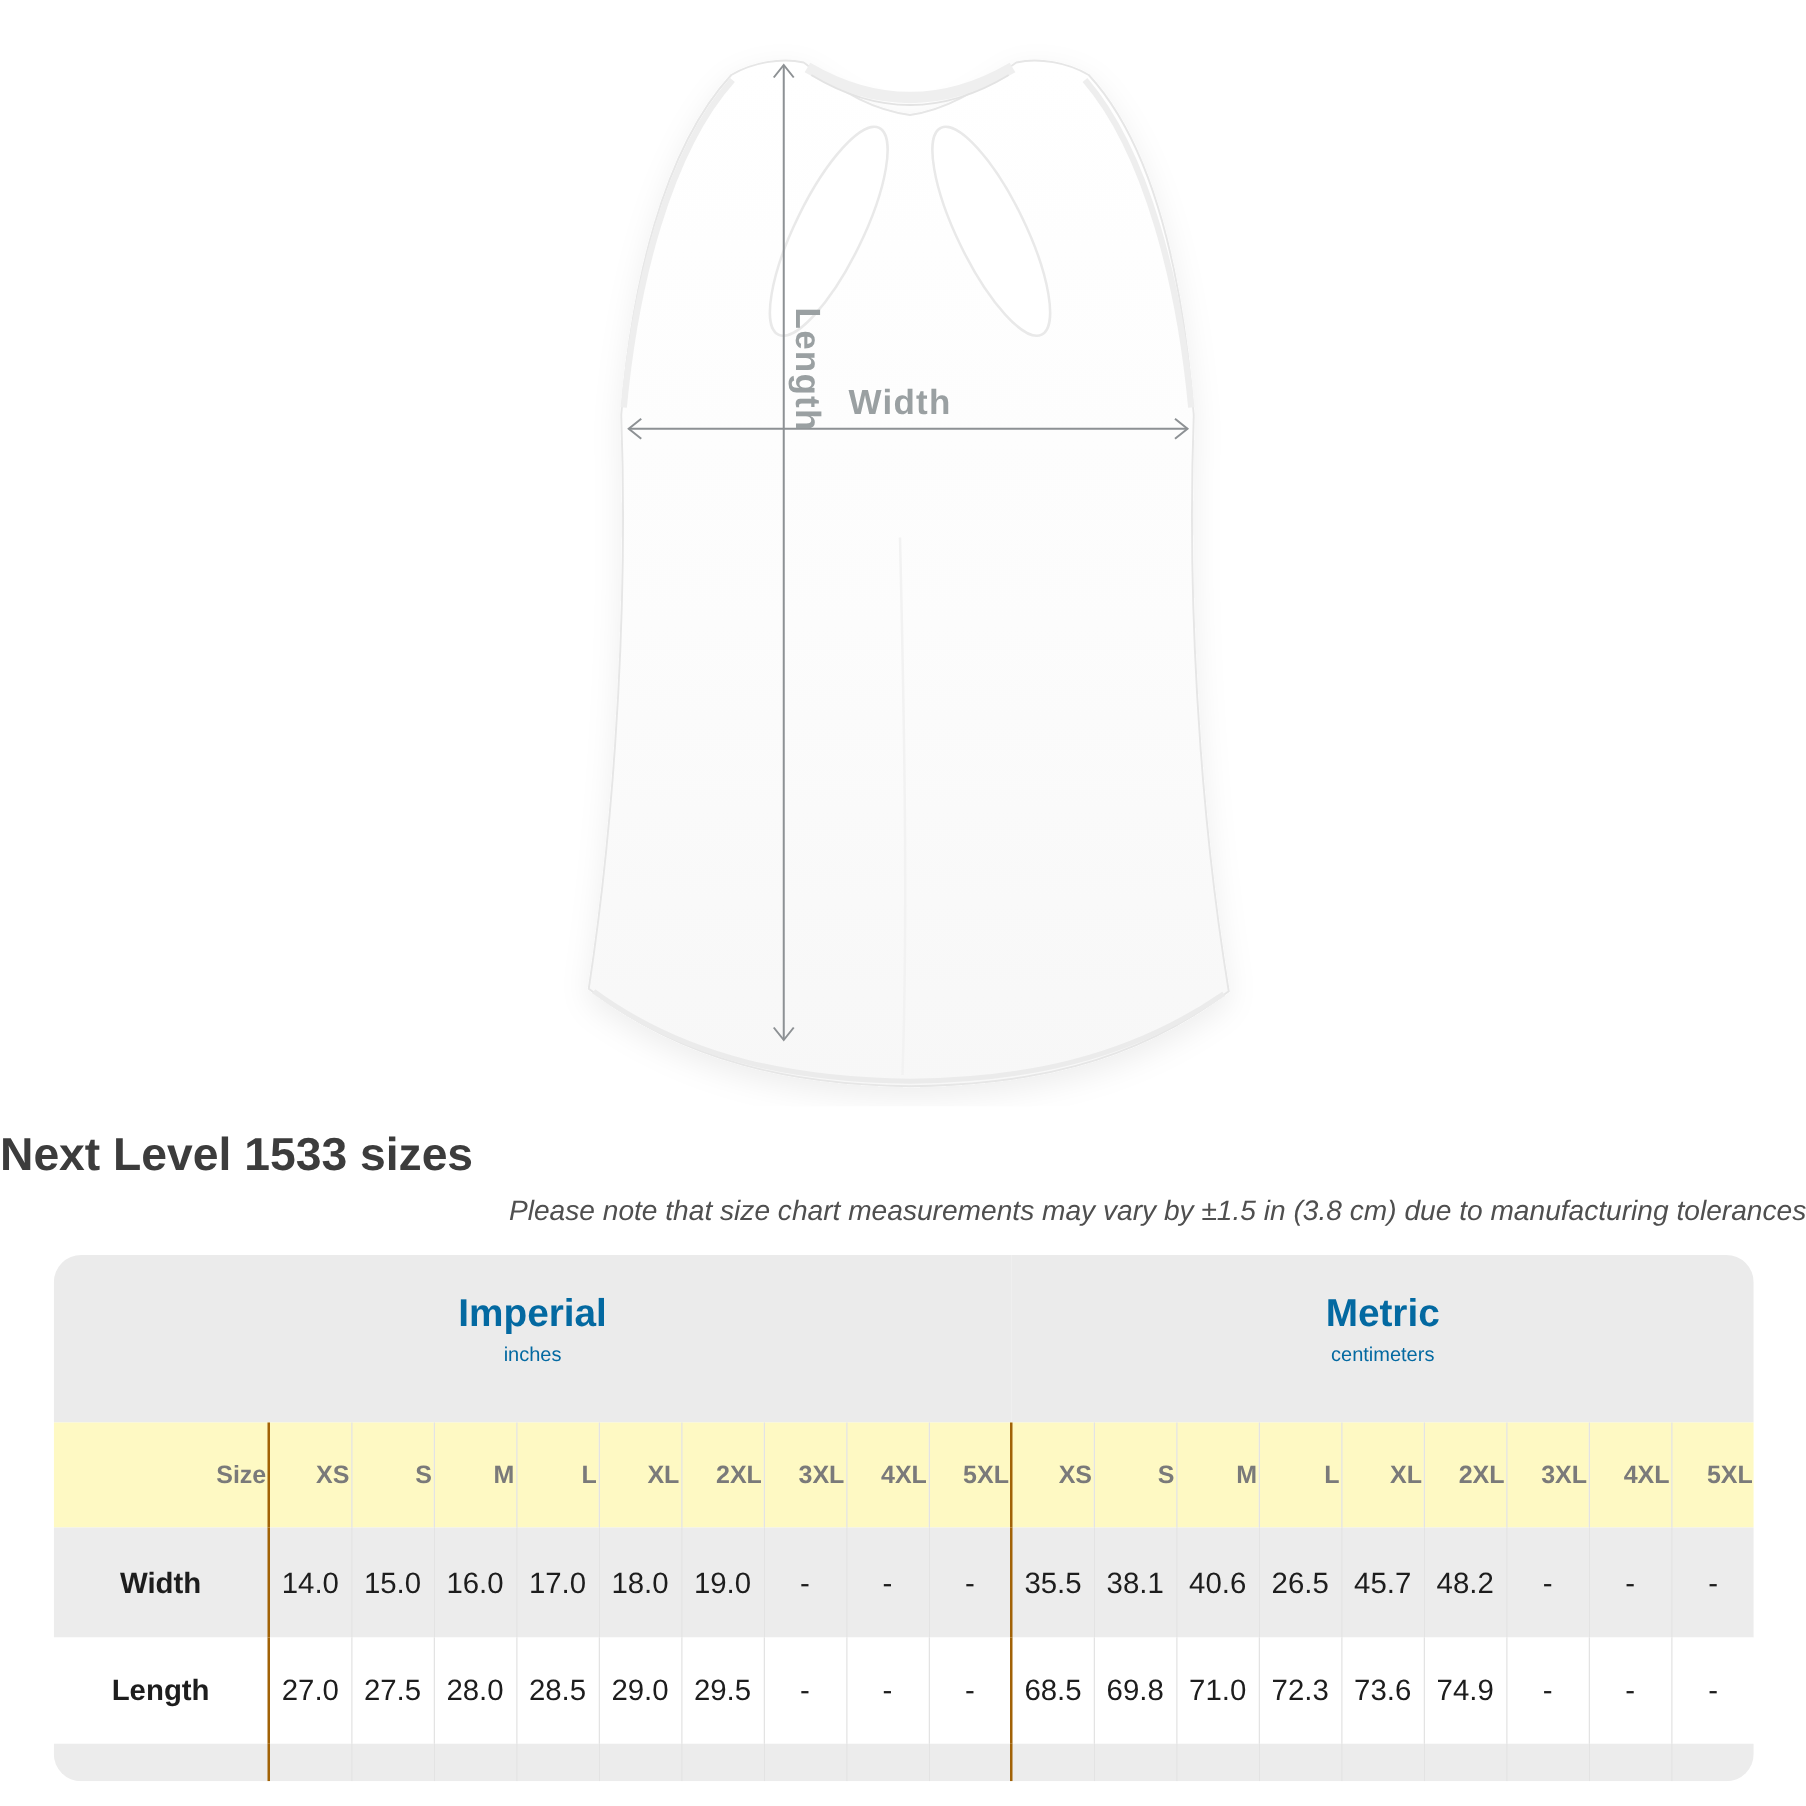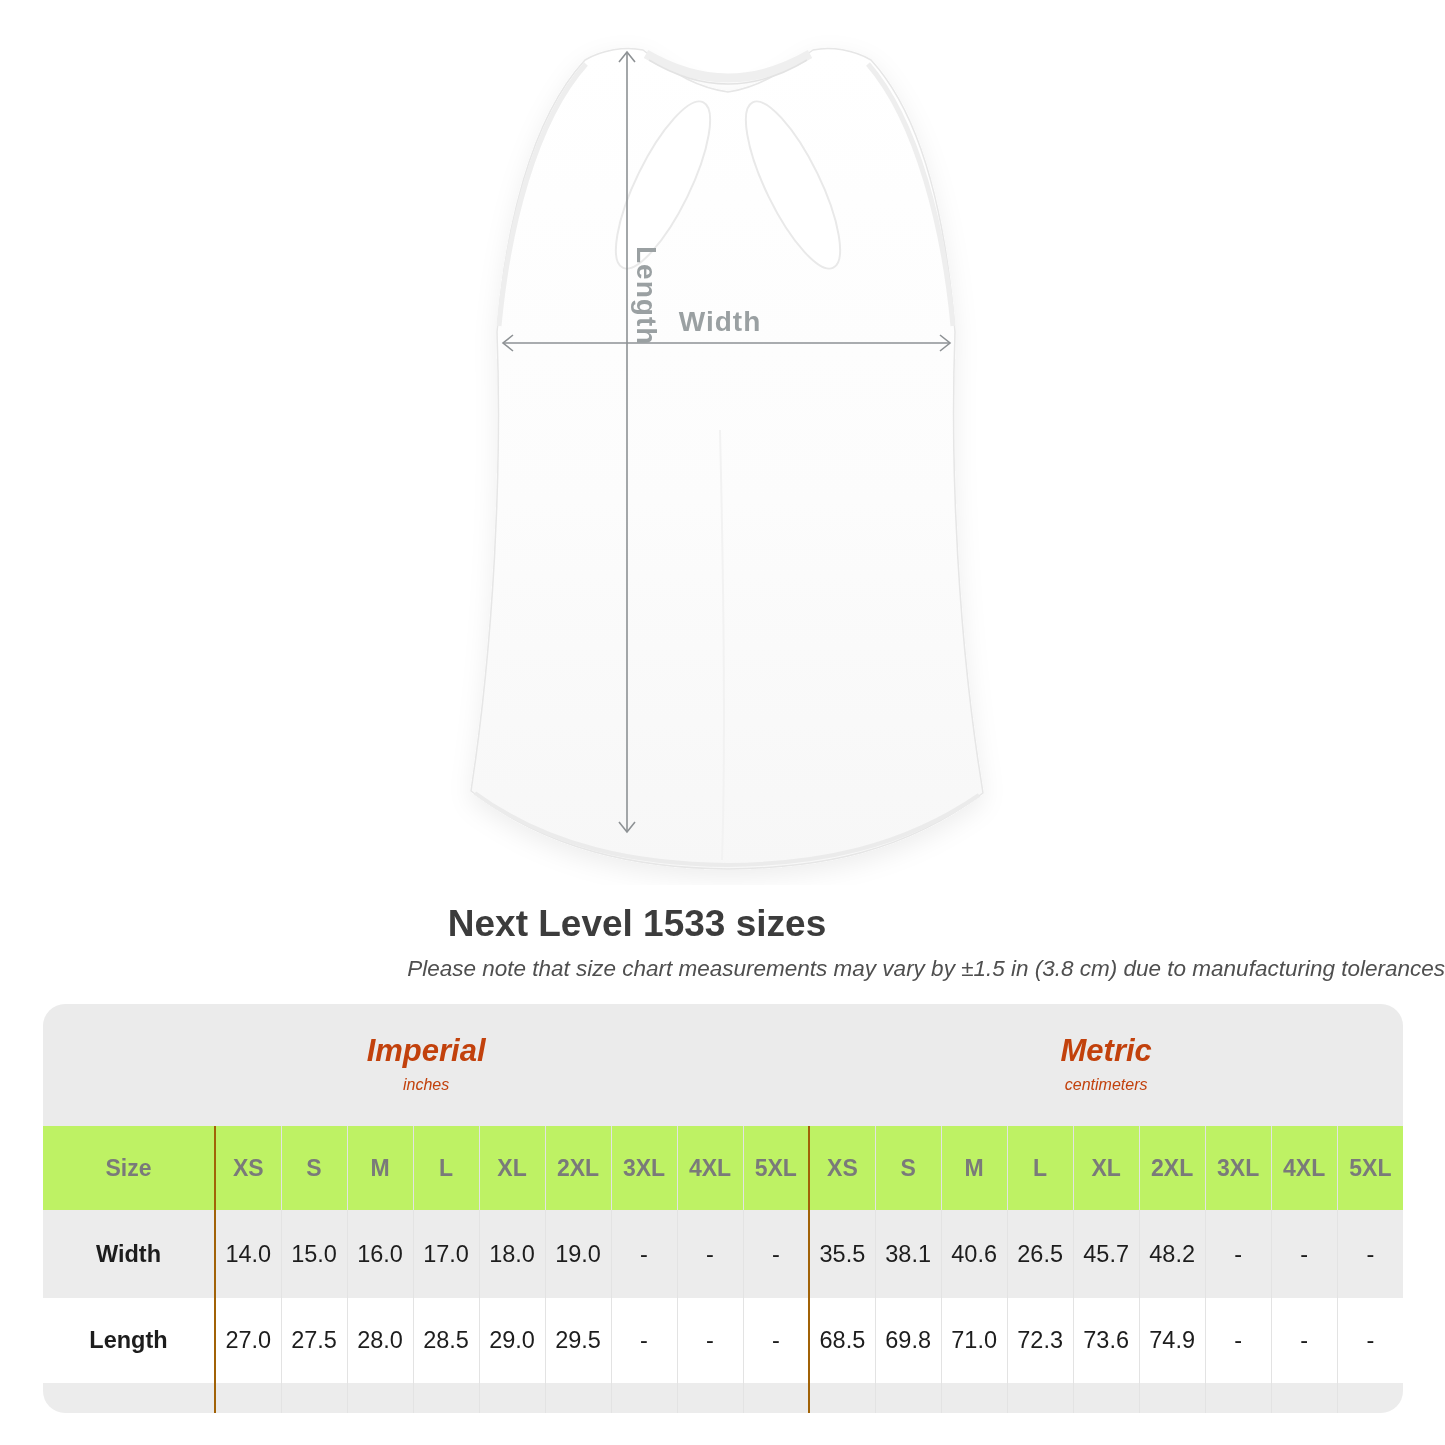--- a/index.html
+++ b/index.html
@@ -10,45 +10,45 @@
   
   .diagram{position:absolute;left:0;top:0;width:1445px;height:885px;}
   .diagram svg{position:absolute;left:0;top:0;}
   .measure-label{
     position:absolute;font-weight:bold;color:#9aa0a2;font-size:28px;letter-spacing:1px;
   }
   .len-label{left:601px;top:275px;width:90px;text-align:center;transform:rotate(90deg);}
   .wid-label{left:659px;top:306px;width:122px;text-align:center;}
   
   .page-title{
-    position:absolute;left:0;top:901px;width:1274px;text-align:center;
+    position:absolute;left:0;top:901px;width:1274px;text-align:left;
     font-size:37px;font-weight:bold;color:#3c3c3c;line-height:46px;
   }
   .size-note{
     position:absolute;left:0;top:954px;width:1445px;text-align:right;
     font-size:22.5px;font-style:italic;color:#4f4f4f;line-height:30px;
   }
   
   .table-wrap{
     position:absolute;left:43px;top:1004px;width:1360px;
     border-radius:22px;overflow:hidden;
   }
   table.size-table{border-collapse:collapse;table-layout:fixed;width:1360px;}
   col.c-size{width:172px;}
   col.c-val{width:66px;}
   tr.band th{
     background:#ebebeb;height:118px;vertical-align:middle;
-    font-style:italic;color:#c2410c;padding:0 0 4px 0;
+    color:#0369a1;padding:0 0 16px 0;
   }
   th.imperial-th{padding-left:44px;}
   .band-label{display:block;font-size:31px;font-weight:bold;}
   .band-sub{display:block;font-size:16px;font-weight:normal;margin-top:7px;}
   tr.cols td{
-    background:#bef264;height:82px;text-align:center;vertical-align:middle;
-    font-weight:bold;color:#7a7a7a;font-size:23px;
+    background:#fef9c3;height:82px;text-align:right;vertical-align:middle;
+    font-weight:bold;color:#7a7a7a;font-size:20px;
   }
   td.rowlabel{font-weight:bold;color:#6a6a6a;font-size:24px;text-align:center;vertical-align:middle;}
   tr.vals td{height:86px;text-align:center;vertical-align:middle;color:#1d1d1d;font-size:23.5px;}
   tr.row-gray td{background:#ececec;}
   tr.row-white td{background:#ffffff;height:83px;}
   tr.footer td{background:#ececec;height:28px;}
   
   td.sep{border-left:1.5px solid #e3e3e3;}
   td.sep-strong{border-left:2px solid #a16207;}
 </style>

